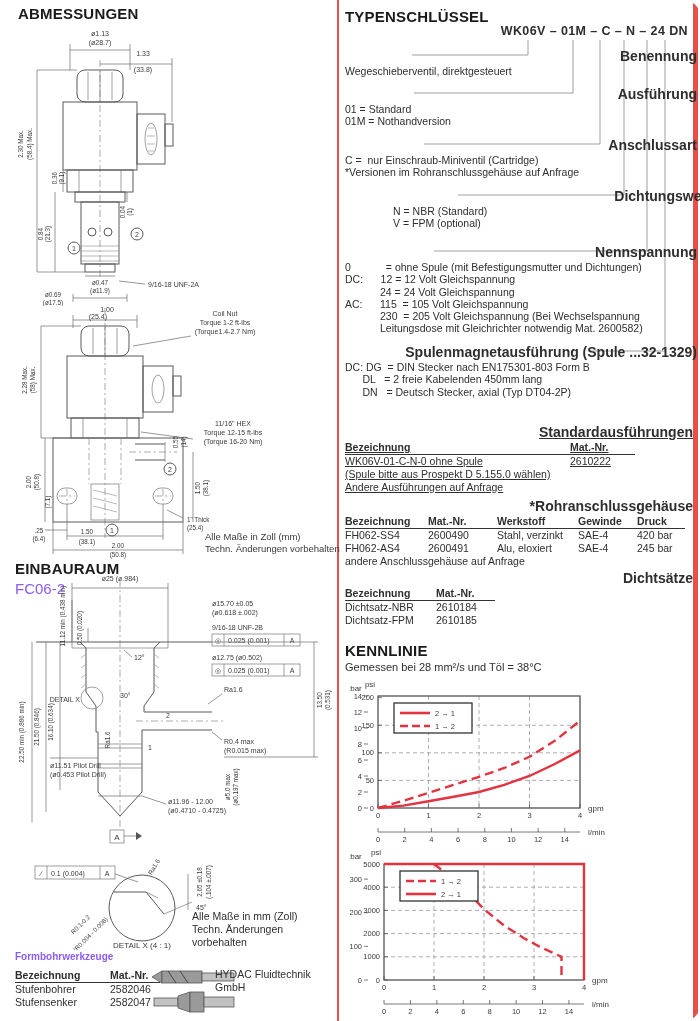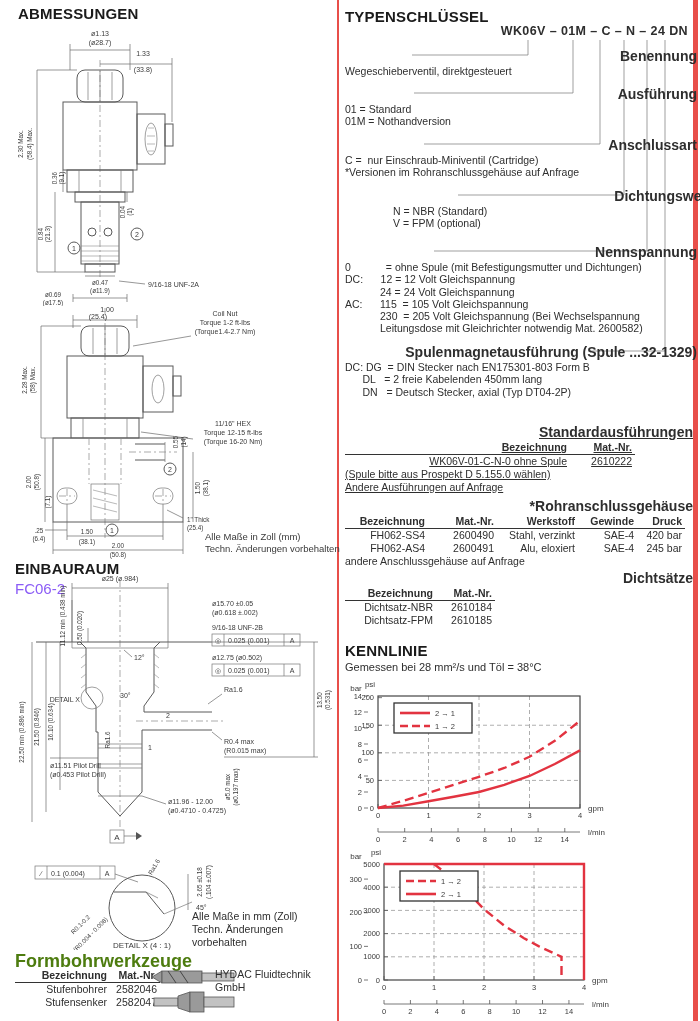--- a/index.html
+++ b/index.html
@@ -1,28 +1,28 @@
 <!DOCTYPE html>
 <html><head>
 <meta charset="utf-8">
 <style>
   html,body{margin:0;padding:0;background:#fff;}
   #page{position:relative;width:700px;height:1021px;background:#fff;overflow:hidden;
-        font-family:"Liberation Sans",sans-serif;color:#2e2e2e;}
+        font-family:"Liberation Sans",sans-serif;color:#2e2e2e;border-radius:16px;}
   .abs{position:absolute;}
   .h1{font-size:15px;font-weight:bold;color:#1a1a1a;letter-spacing:.2px;}
-  .h2{font-size:18px;font-weight:bold;color:#4d7c0f;}
+  .h2{font-size:10px;font-weight:bold;color:#8b5cf6;}
   .sub{font-size:15px;color:#8b5cf6;}
   .body-txt{font-size:10.5px;line-height:12.5px;white-space:pre-wrap;}
   .ts-sec{width:352px;}
   .ts-title{font-size:14px;font-weight:bold;margin-bottom:1px;text-align:right;}
   .ts-line{font-size:10.5px;line-height:12.3px;white-space:pre;}
   .code{font-size:12.5px;font-weight:bold;letter-spacing:.4px;}
   table{border-collapse:collapse;}
-  td,th{font-size:10.5px;padding:0 3px 1px 0;text-align:right;vertical-align:top;}
+  td,th{font-size:10.5px;padding:0 3px 1px 0;text-align:left;vertical-align:top;}
   th{font-weight:bold;border-bottom:1px solid #333;}
   .tbl-note{font-size:10.5px;line-height:12.5px;}
   .redline{background:#e84f4a;}
   svg text{font-family:"Liberation Sans",sans-serif;fill:#3a3a3a;}
   .t{font-size:7px;}
   .t6{font-size:6.3px;}
   .t8{font-size:8px;}
   .ln{stroke:#5a5a5a;stroke-width:1;fill:none;}
   .ln-thin{stroke:#777;stroke-width:.7;fill:none;}
   .cl{stroke:#888;stroke-width:.7;fill:none;stroke-dasharray:7 3 2 3;}

